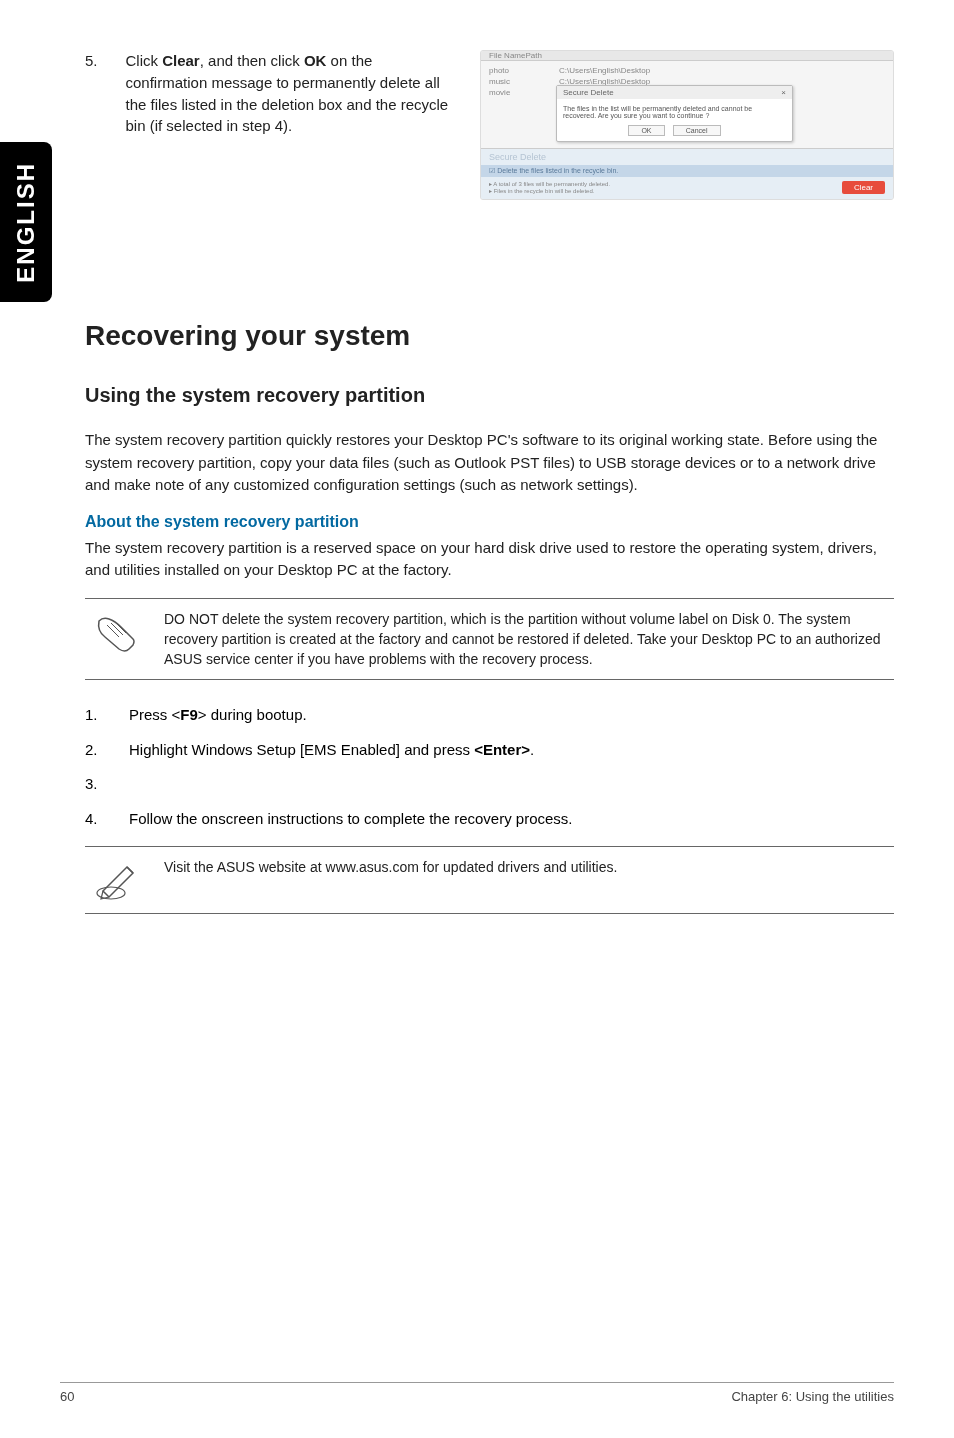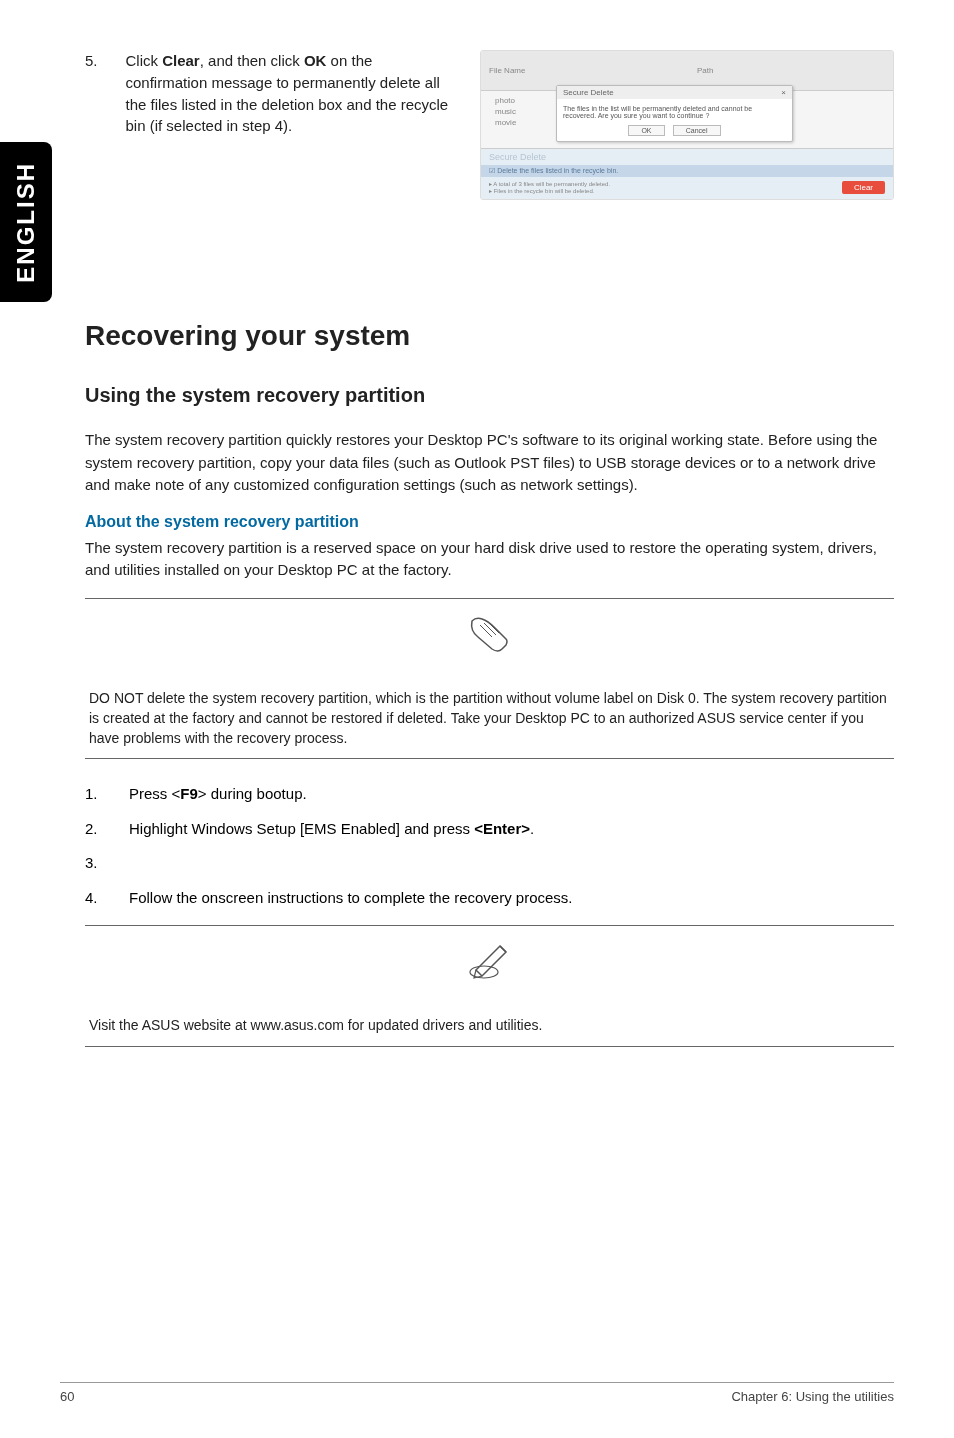--- a/index.html
+++ b/index.html
@@ -62,33 +62,32 @@
     background: #f5f5f5;
     border: 1px solid #ddd;
     position: relative;
     border-radius: 3px;
     font-size: 8px;
     color: #888;
     overflow: hidden;
   }
   .screenshot .header-row {
     background: #e8e8e8;
-    padding: 15px 8px;
-    display: flex;
-    justify-content: space-between;
+    padding: 0 8px;
+    display: flex;
     border-bottom: 1px solid #ccc;
   }
   .screenshot .file-list {
     padding: 4px 8px;
     line-height: 1.4;
   }
   .screenshot .file-list div {
     display: flex;
   }
-  .screenshot .file-list .fname { width: 70px; color:#888;margin-left:6px;}
+  .screenshot .file-list .fname { width: 70px; color:#888;}
   .screenshot .dialog {
     position: absolute;
     left: 75px;
     top: 34px;
     width: 235px;
     background: #fff;
     border: 1px solid #bbb;
     border-radius: 2px;
     box-shadow: 1px 1px 3px rgba(0,0,0,0.2);
   }
@@ -174,21 +173,20 @@
     margin: 8px 0 6px 0;
     color: #0369a1;
   }
   .note-box {
     display: flex;
     gap: 20px;
     border-top: 1px solid #666;
     border-bottom: 1px solid #666;
     padding: 10px 4px;
     margin: 16px 0 24px 0;
-    flex-direction: column;
   }
   .note-icon {
     flex: 0 0 55px;
     display: flex;
     align-items: flex-start;
     justify-content: center;
     padding-top:4px;
   }
   .note-text {
     font-size: 14px;

